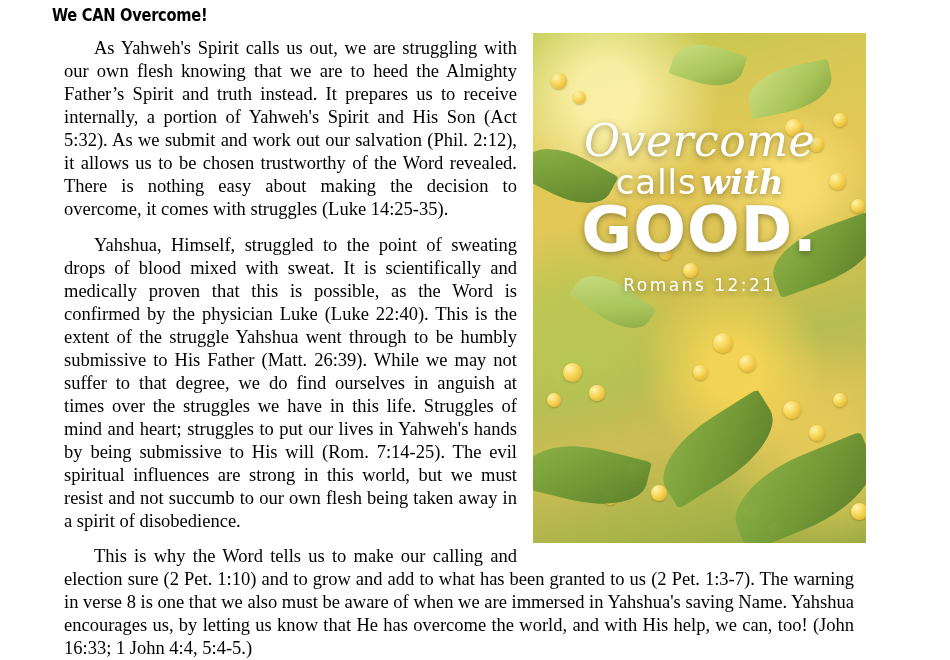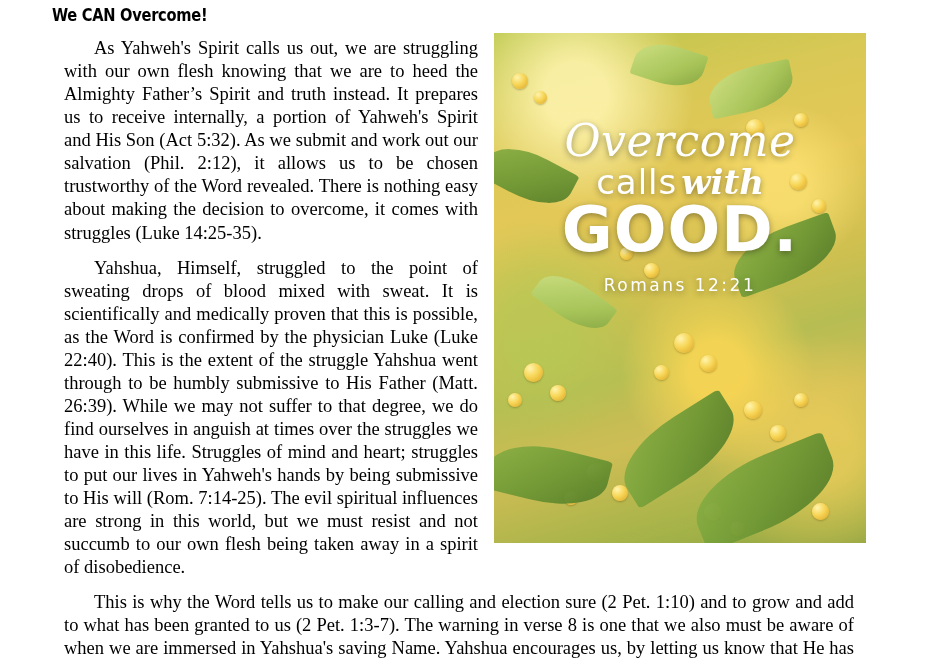--- a/index.html
+++ b/index.html
@@ -27,21 +27,21 @@
     font-size: 17.5px;
     letter-spacing: -0.3px;
     line-height: 1.1;
     margin: 2px 0 8px 0;
     font-stretch: condensed;
     transform: scaleX(0.93);
     transform-origin: left center;
   }
   .figure {
     float: right;
-    width: 372px;
+    width: 333px;
     height: 510px;
     margin: 0 0 6px 16px;
     position: relative;
     overflow: hidden;
     background: #0c4a6e;
   }
   .photo {
     position: absolute;
     inset: 0;
     background:

